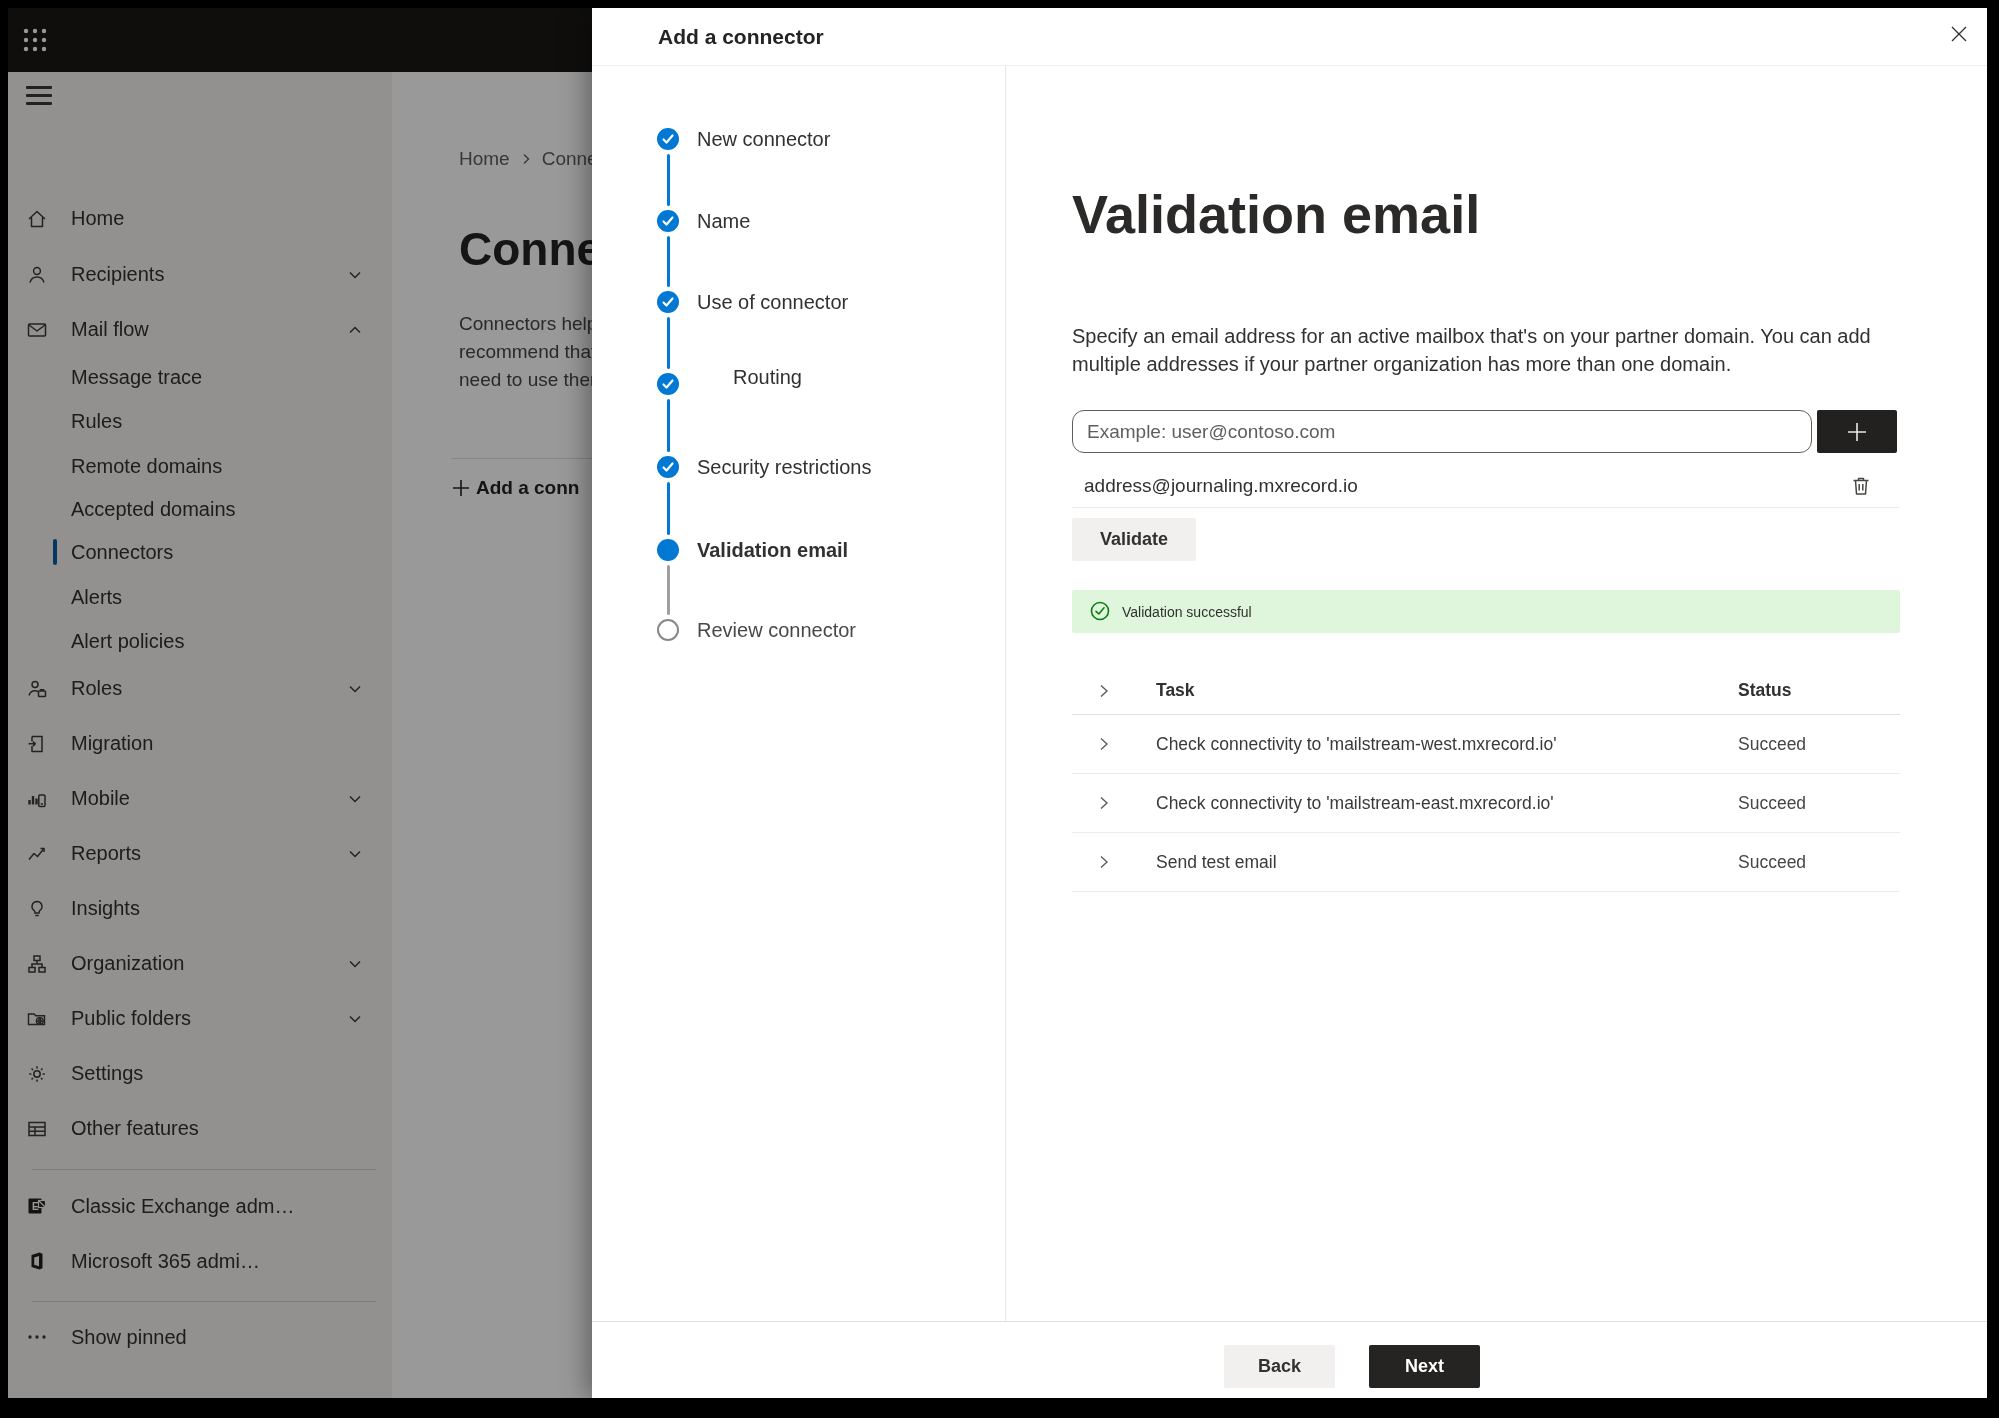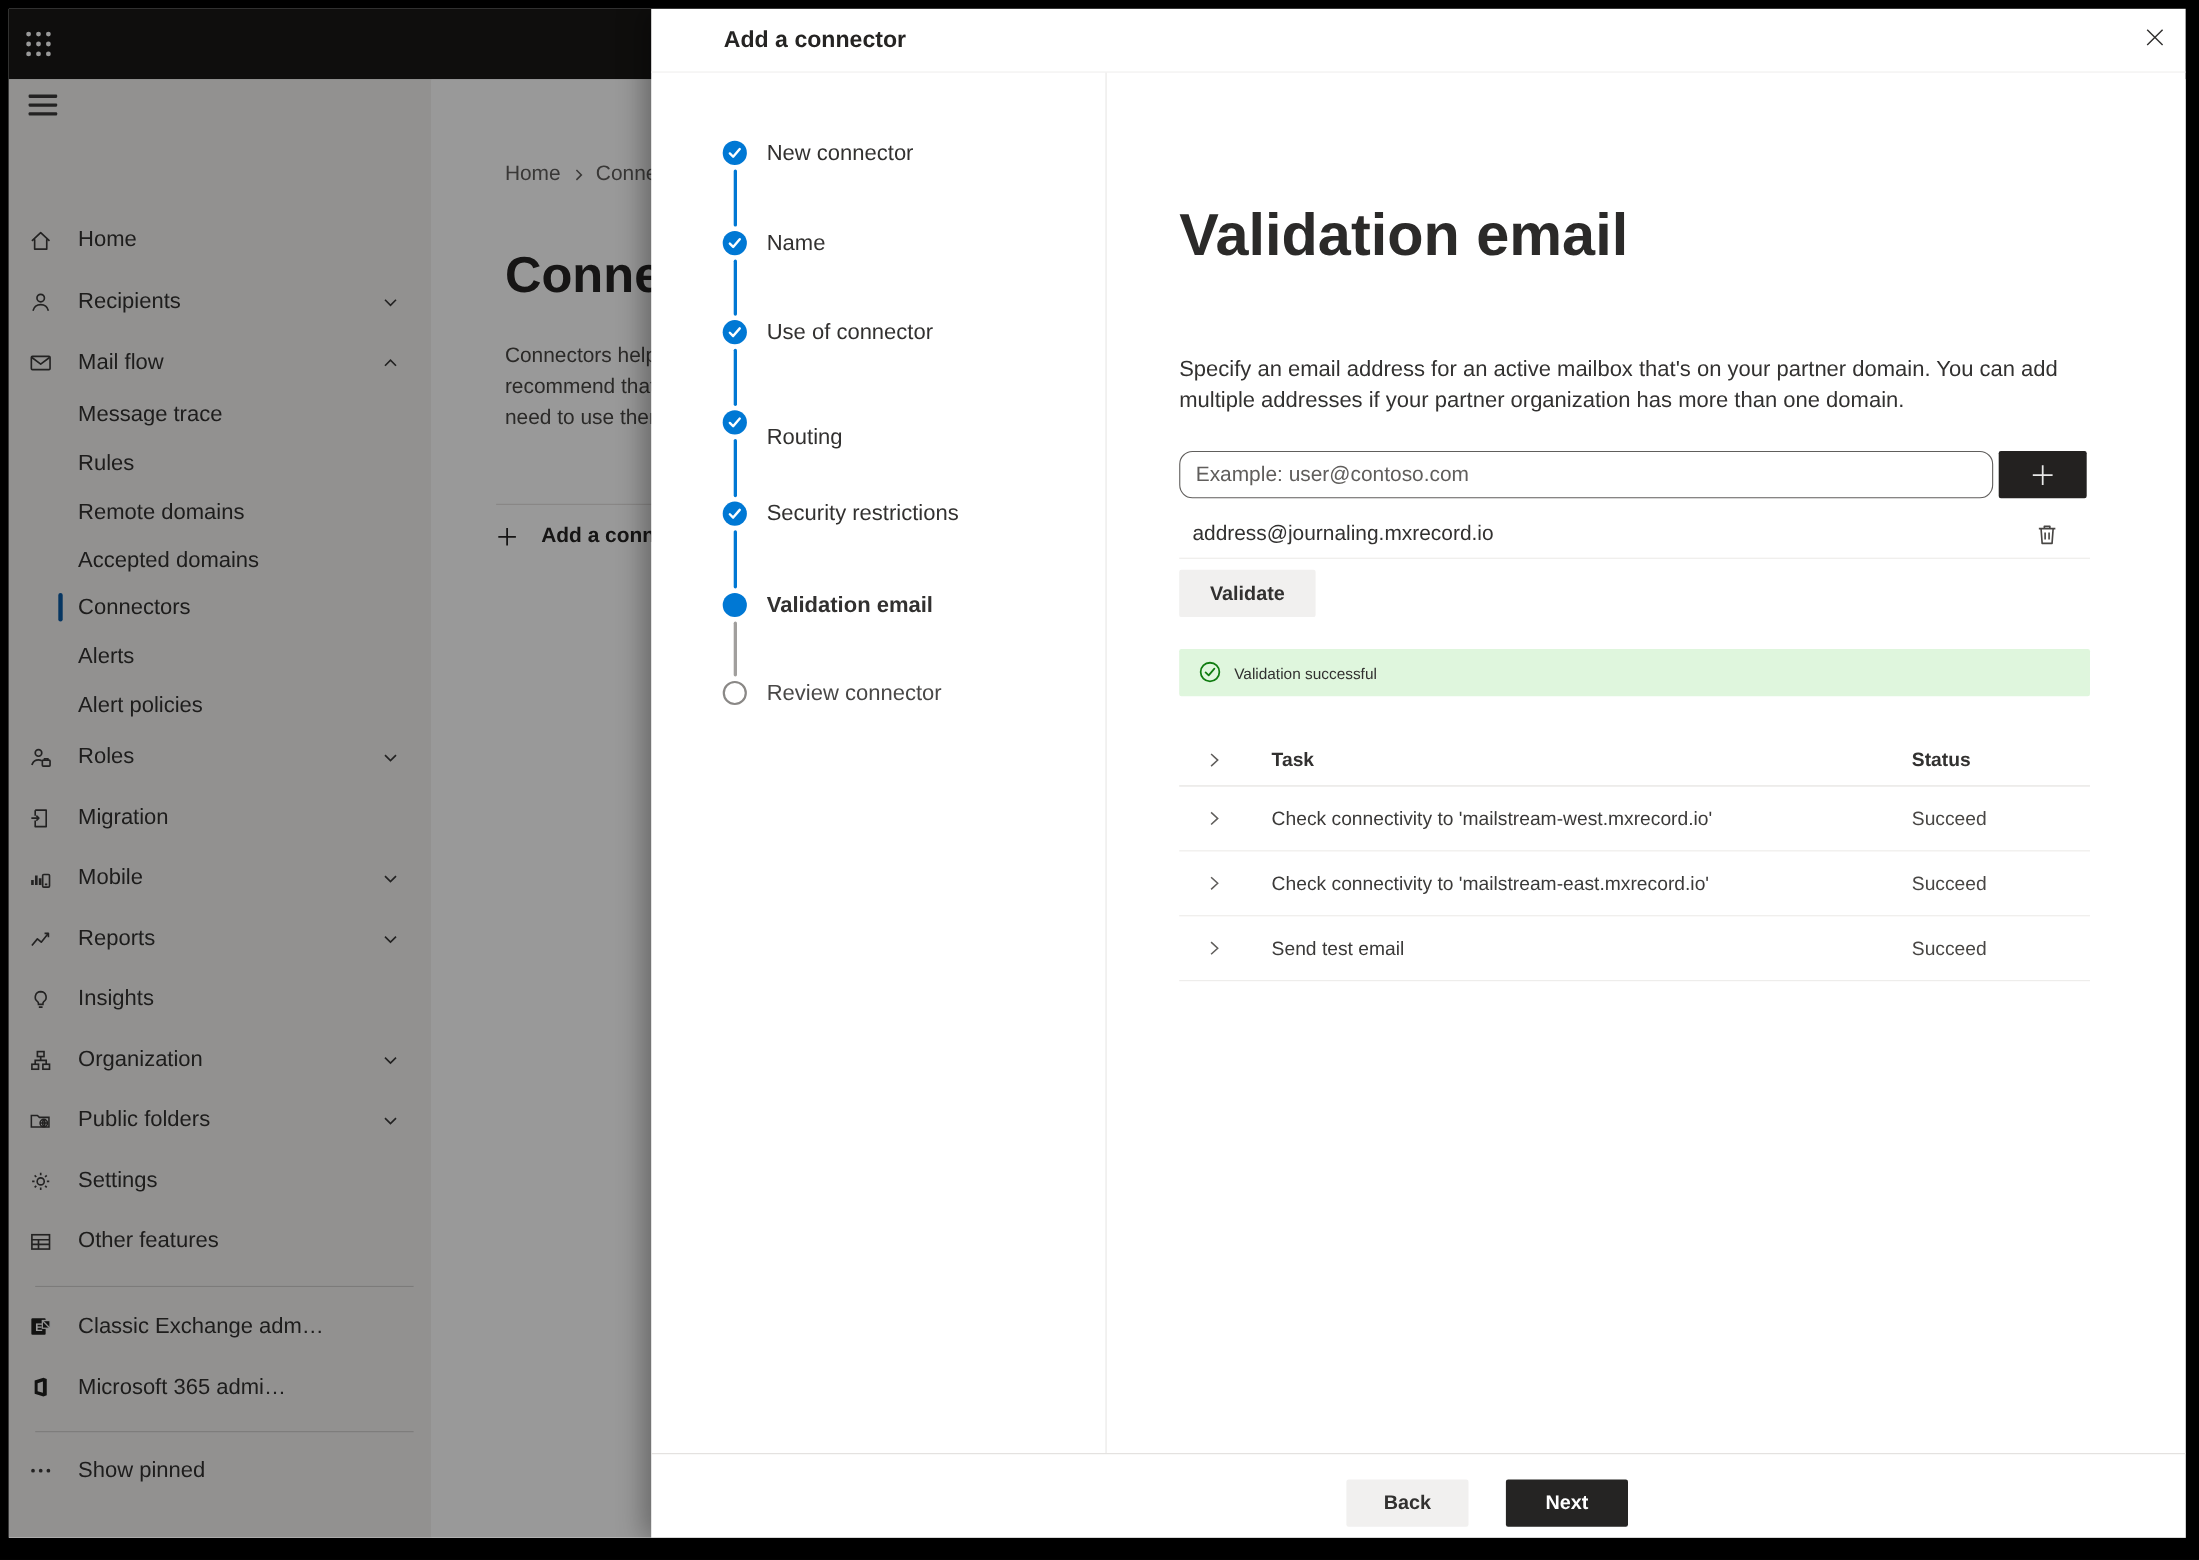--- a/index.html
+++ b/index.html
@@ -24,21 +24,21 @@
   .sel-bar { position:absolute; left:45px; width:4px; height:26px; background:#0b5aa3; border-radius:2px; }
   .side-divider { position:absolute; left:24px; width:344px; height:1px; background:#cfcdcb; }
 
   
   .main { position:absolute; left:384px; top:64px; right:0; bottom:0; background:#ffffff; z-index:1; overflow:hidden; }
   .crumb { position:absolute; left:67px; top:76px; display:flex; align-items:center; gap:10px;
            font-size:19px; color:#605e5c; white-space:nowrap; }
   .page-title { position:absolute; left:67px; top:150px; font-size:46px; font-weight:700; color:#252423; white-space:nowrap; }
   .page-desc { position:absolute; left:67px; top:238px; font-size:19px; line-height:28px; color:#484644; white-space:nowrap; }
   .page-divider { position:absolute; left:59px; top:386px; width:600px; height:1px; background:#e1dfdd; }
-  .add-conn { position:absolute; left:58px; top:400px; height:32px; display:flex; align-items:center; gap:20px;
+  .add-conn { position:absolute; left:58px; top:400px; height:32px; display:flex; align-items:center; gap:4px;
               font-size:19px; font-weight:700; color:#252423; white-space:nowrap; cursor:pointer; }
   .chkbox { position:absolute; left:471px; top:496px; width:26px; height:26px; border:2px solid #55534f; border-radius:3px; background:#fff; cursor:pointer; }
   .status-col { position:absolute; left:529px; top:500px; font-size:17px; color:#484644; }
 
   
   .overlay { position:absolute; inset:0; background:rgba(0,0,0,0.40); z-index:2; }
 
   
   .dialog { position:absolute; left:584px; top:0; width:1395px; height:1390px; background:#fff; z-index:3;
             box-shadow:-6px 0 24px rgba(0,0,0,.35); }
@@ -412,21 +412,21 @@
               <path d="M6.5 11.5 L9.5 14.5 L15.5 7.5"></path>
             </svg>
       </div>
       <div class="step-label" style="top:283px;">Use of connector</div>
 
       <div class="step-circle done" style="top:365px;">
         <svg width="22" height="22" viewBox="0 0 22 22" fill="none" stroke="#fff" stroke-width="2.2" stroke-linecap="round" stroke-linejoin="round">
               <path d="M6.5 11.5 L9.5 14.5 L15.5 7.5"></path>
             </svg>
       </div>
-      <div class="step-label" style="top:379px;">Routing</div>
+      <div class="step-label" style="top:358px;margin-left:36px;">Routing</div>
 
       <div class="step-circle done" style="top:448px;">
         <svg width="22" height="22" viewBox="0 0 22 22" fill="none" stroke="#fff" stroke-width="2.2" stroke-linecap="round" stroke-linejoin="round">
               <path d="M6.5 11.5 L9.5 14.5 L15.5 7.5"></path>
             </svg>
       </div>
       <div class="step-label" style="top:448px;">Security restrictions</div>
 
       <div class="step-circle current" style="top:531px;"></div>
       <div class="step-label current" style="top:531px;">Validation email</div>

